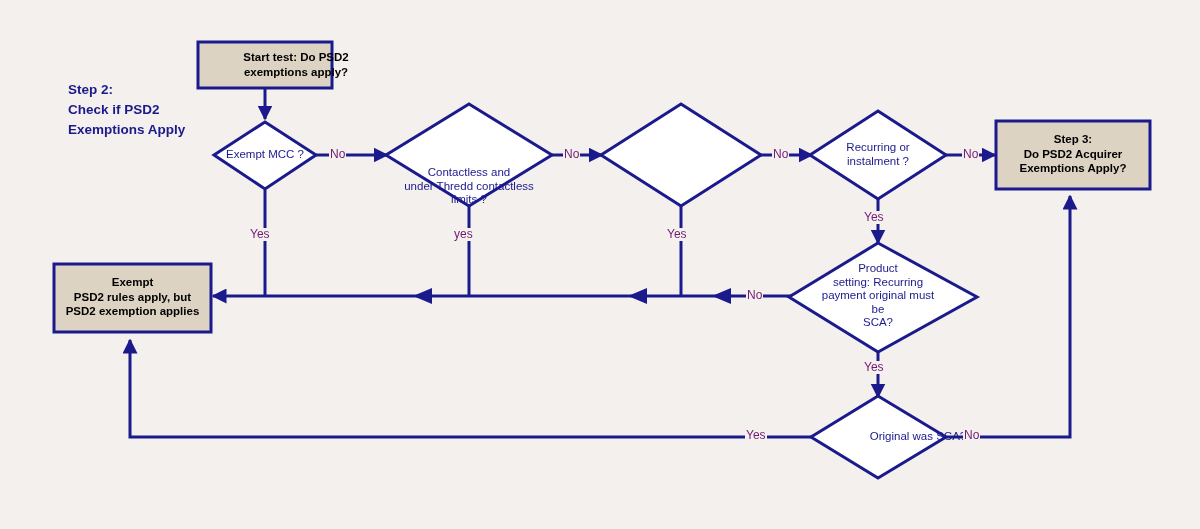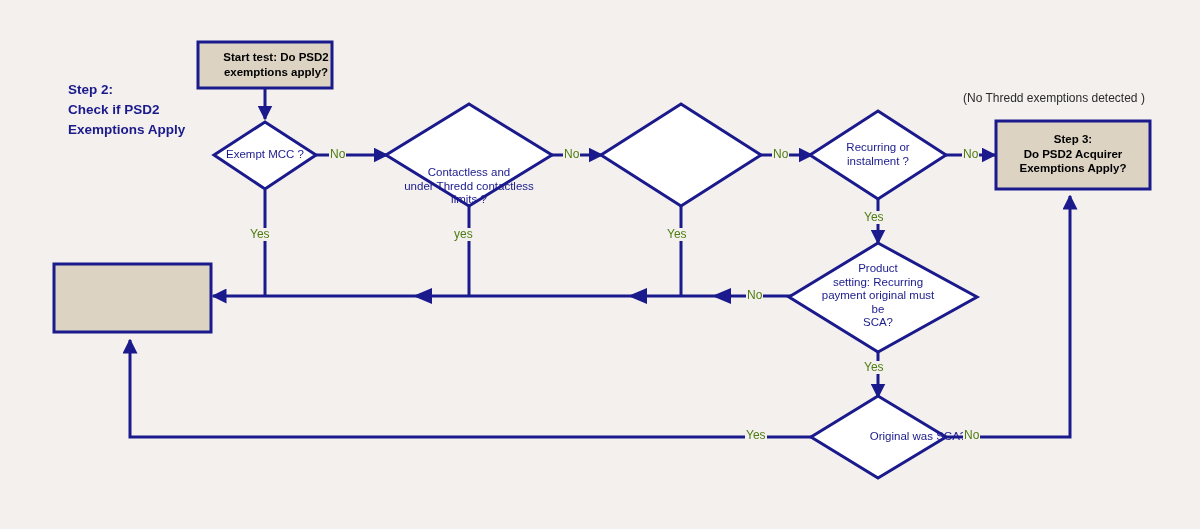--- a/index.html
+++ b/index.html
@@ -38,21 +38,21 @@
     color: #000000;
     font-family: "Liberation Sans", sans-serif;
     font-size: 11.5px;
     font-weight: bold;
     line-height: 14.5px;
     pointer-events: none;
     white-space: pre-line;
   }
   .edge-label {
     position: absolute;
-    color: #4d7c0f;
+    color: #701a75;
     font-family: "Liberation Sans", sans-serif;
     font-size: 12px;
     line-height: 13px;
     background: #f4f0ee;
     padding: 0 1px;
     white-space: nowrap;
   }
   .title-text {
     position: absolute;
     color: #1a1a8c;
@@ -146,43 +146,45 @@
       <rect x="54" y="264" width="157" height="68" fill="#dcd3c3" stroke="#1a1a8c" stroke-width="3"></rect>
 
       <rect x="996" y="121" width="154" height="68" fill="#dcd3c3" stroke="#1a1a8c" stroke-width="3"></rect>
     </g>
   </svg>
 
   <div class="title-text" style="left:68px; top:80px; width:200px;">Step 2:
 Check if PSD2
 Exemptions Apply</div>
 
-  <div class="note-text" style="left:963px; top:91px;">(No Thredd exemptions detected )</div>
-
-  <div class="box-text" style="left:200px; top:50px; width:152px;">Start test: Do PSD2
+
+  <div class="box-text" style="left:200px; top:50px; width:152px;padding-left:20px;">Start test: Do PSD2
 exemptions apply?</div>
 
   <div class="node-text" style="left:209px; top:148px; width:112px;">Exempt MCC ?</div>
 
   <div class="node-text" style="left:394px; top:134px; width:150px;margin-top:32px;">Contactless and
 under Thredd contactless
 limits ?</div>
 
 
   <div class="node-text" style="left:810px; top:262px; width:136px;">Product
 setting: Recurring
 payment original must
 be
 SCA?</div>
 
   <div class="node-text" style="left:822px; top:141px; width:112px;">Recurring or
 instalment ?</div>
 
   <div class="node-text" style="left:858px; top:430px; width:120px;">Original was SCA?</div>
 
+  <div class="box-text" style="left:58px; top:275px; width:149px;">Exempt
+PSD2 rules apply, but
+PSD2 exemption applies</div>
 
   <div class="box-text" style="left:1000px; top:132px; width:146px;">Step 3:
 Do PSD2 Acquirer
 Exemptions Apply?</div>
 
   <div class="edge-label" style="left:329px; top:148px;">No</div>
   <div class="edge-label" style="left:249px; top:228px;">Yes</div>
 
   <div class="edge-label" style="left:563px; top:148px;">No</div>
   <div class="edge-label" style="left:453px; top:228px;">yes</div>

